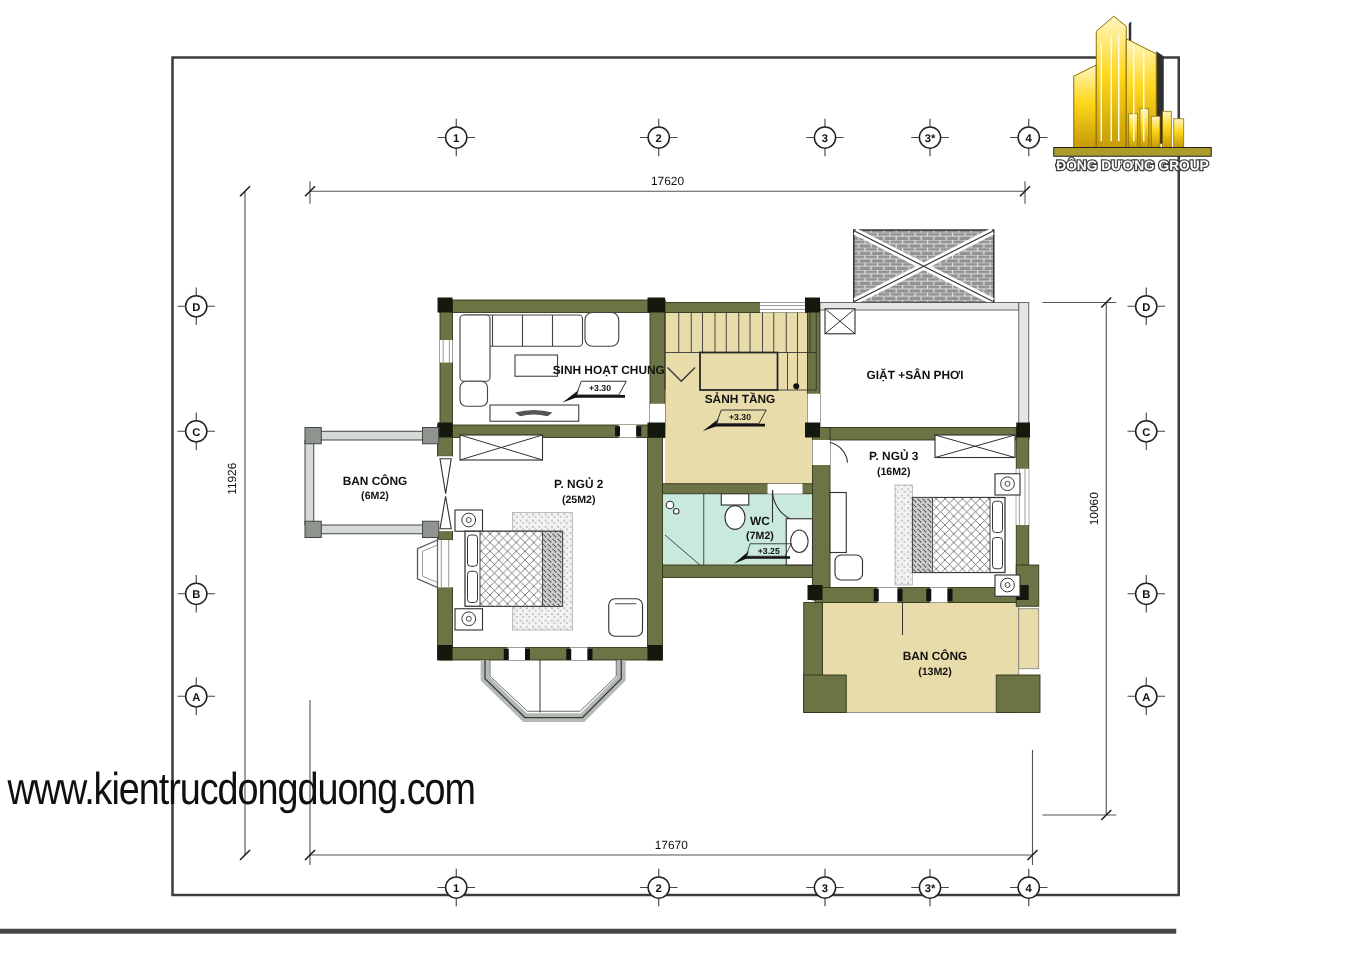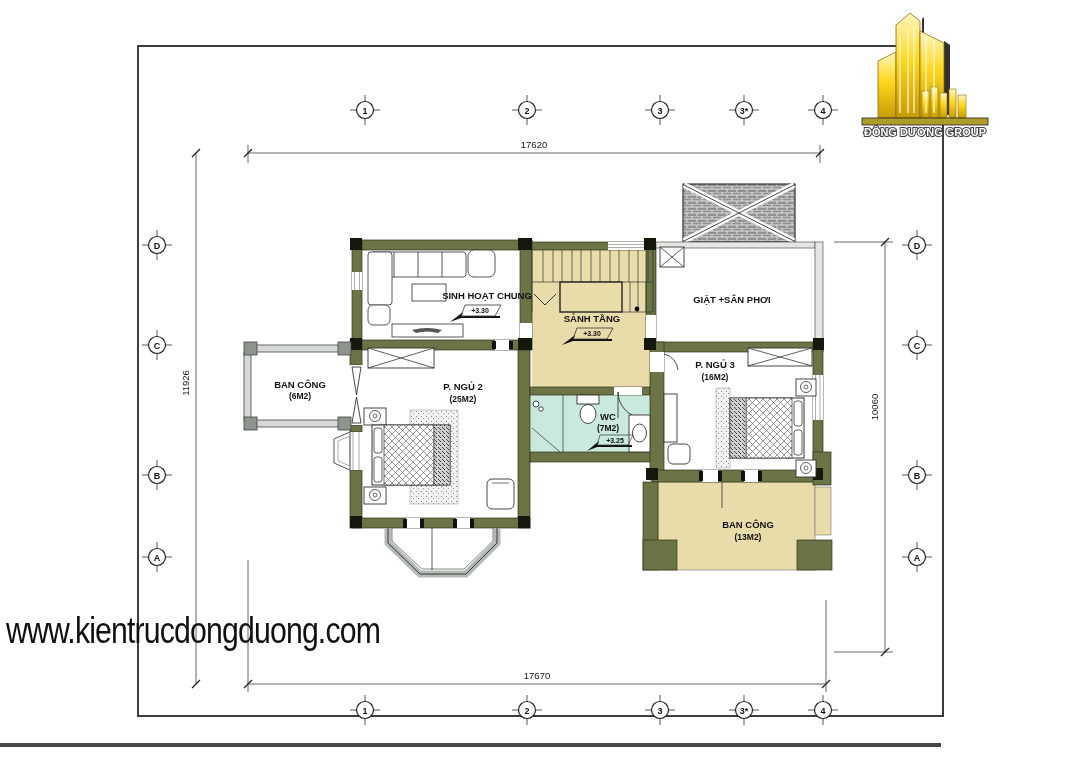--- a/index.html
+++ b/index.html
@@ -4,21 +4,21 @@
 <style>
   html,body{margin:0;padding:0;background:#fff;}
   .canvas{position:relative;width:1080px;height:764px;background:#fff;overflow:hidden;
           font-family:"Liberation Sans",sans-serif;}
   .page-border{position:absolute;left:137px;top:45px;width:807px;height:672px;
                border:2px solid #3d3d3d;box-sizing:border-box;}
   .bottom-shadow{position:absolute;left:0;top:743px;width:941px;height:4px;background:#474747;}
   .plan-svg{position:absolute;left:0;top:0;width:1080px;height:764px;}
   .watermark{position:absolute;left:6px;top:610px;font-size:36px;font-weight:400;color:#101010;
              letter-spacing:-1px;transform:scaleX(.84);transform-origin:left top;white-space:nowrap;}
-  .logo{position:absolute;left:858px;top:5px;width:135px;height:140px;}
+  .logo{position:absolute;left:839px;top:5px;width:135px;height:140px;}
   .logo svg{position:absolute;left:0;top:0;}
   text{font-family:"Liberation Sans",sans-serif;}
   .room-name{font-size:9.5px;font-weight:bold;fill:#111;}
   .room-area{font-size:8.5px;font-weight:bold;fill:#111;}
   .lvl{font-size:7px;font-weight:bold;fill:#111;}
   .dim{font-size:9.5px;fill:#111;}
   .bub{font-size:9px;font-weight:bold;fill:#111;}
 </style>
 </head>
 <body>

